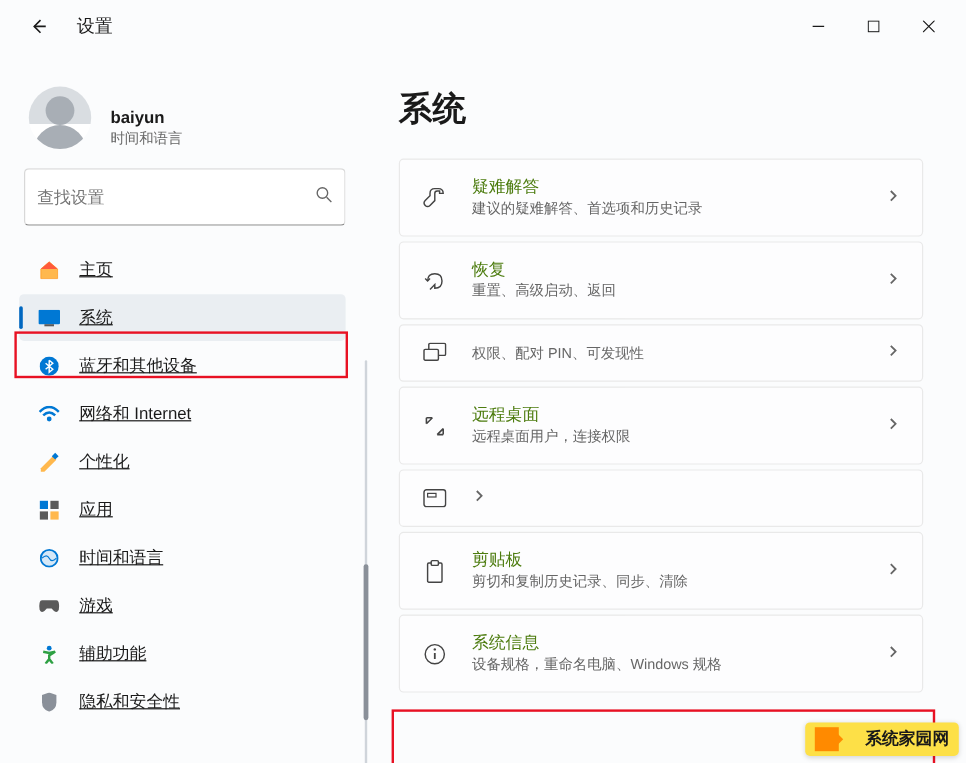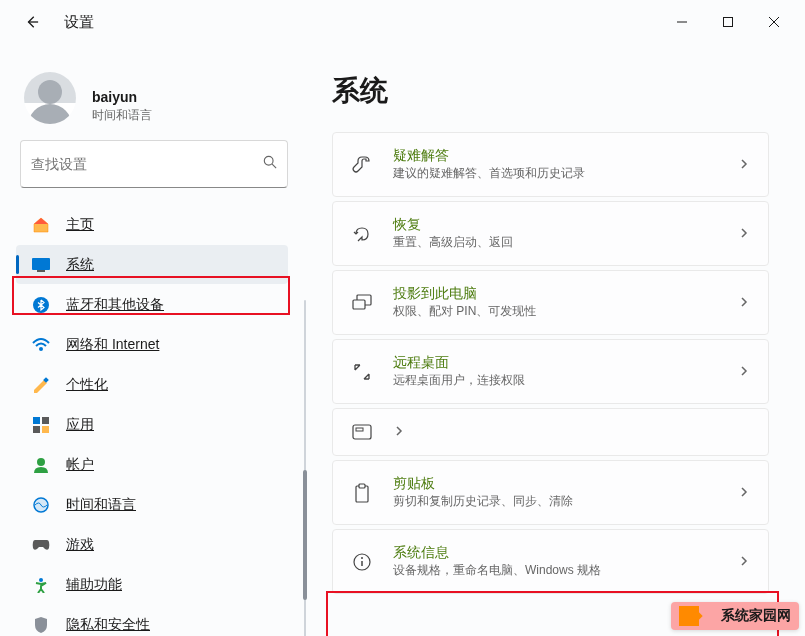--- a/index.html
+++ b/index.html
@@ -209,21 +209,21 @@
       height: 56px;
       z-index: 10;
     }
     .watermark {
       position: absolute;
       right: 6px;
       bottom: 6px;
       display: flex;
       align-items: center;
       gap: 22px;
-      background: #fca5a5;
+      background: #fde047;
       padding: 4px 8px;
       border-radius: 4px;
       box-shadow: 0 1px 4px rgba(0,0,0,0.15);
       font-size: 14px;
       font-weight: 600;
       z-index: 20;
     }
     .watermark-logo {
       width: 20px; height: 20px;
       background: #ff8a00;
@@ -360,29 +360,20 @@
               <rect x="9" y="0" width="7" height="7" fill="#5a5a5a"></rect>
               <rect x="0" y="9" width="7" height="7" fill="#5a5a5a"></rect>
               <rect x="9" y="9" width="7" height="7" fill="#ffb84d"></rect>
             </svg>
           </span>
         <span>应用</span>
       </div>
       <div class="nav-item">
         <span class="nav-icon">
             <svg width="16" height="16" viewBox="0 0 16 16">
-              <circle cx="8" cy="5" r="4" fill="#2ea043"></circle>
-              <path d="M1 16 Q1 10 8 10 Q15 10 15 16 Z" fill="#2ea043"></path>
-            </svg>
-          </span>
-        <span>帐户</span>
-      </div>
-      <div class="nav-item">
-        <span class="nav-icon">
-            <svg width="16" height="16" viewBox="0 0 16 16">
               <circle cx="8" cy="8" r="7" fill="none" stroke="#0078d4" stroke-width="1.5"></circle>
               <circle cx="8" cy="8" r="7" fill="#0078d4" opacity="0.15"></circle>
               <path d="M2 8 Q6 4 8 8 Q10 12 14 8" fill="none" stroke="#0078d4" stroke-width="1"></path>
             </svg>
           </span>
         <span>时间和语言</span>
       </div>
       <div class="nav-item">
         <span class="nav-icon">
             <svg width="18" height="14" viewBox="0 0 18 14">
@@ -450,21 +441,20 @@
     </div>
 
     <div class="card">
       <span class="card-icon">
           <svg width="20" height="18" viewBox="0 0 20 18">
             <rect x="5" y="1" width="14" height="10" rx="1" fill="none" stroke="#444" stroke-width="1.2"></rect>
             <rect x="1" y="6" width="12" height="9" rx="1" fill="#fbfcfd" stroke="#444" stroke-width="1.2"></rect>
           </svg>
         </span>
       <div class="card-body">
-        <div class="card-title">投影到此电脑</div>
         <div class="card-sub">权限、配对 PIN、可发现性</div>
       </div>
       <span class="chevron"><svg width="12" height="12" viewBox="0 0 12 12">
             <path d="M4 2 L8 6 L4 10" fill="none" stroke="#666" stroke-width="1.5"></path>
           </svg></span>
     </div>
 
     <div class="card">
       <span class="card-icon">
           <svg width="20" height="20" viewBox="0 0 20 20">

